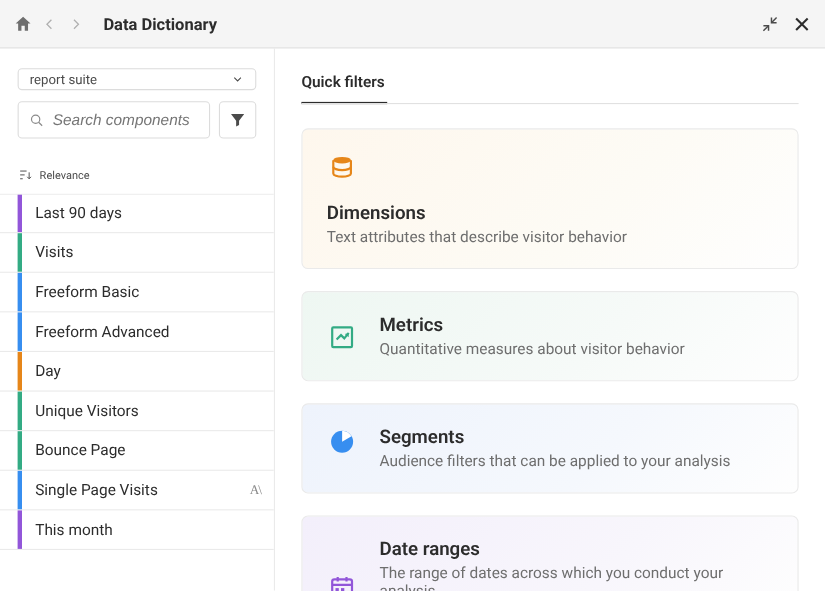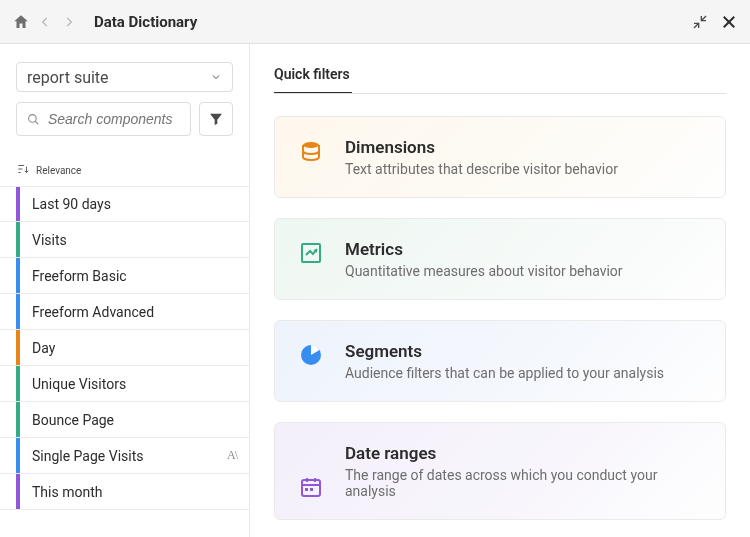--- a/index.html
+++ b/index.html
@@ -37,28 +37,28 @@
 
     .sidebar {
       width: 250px;
       border-right: 1px solid #eaeaea;
       padding: 18px 16px 0 16px;
       display: flex;
       flex-direction: column;
       overflow: hidden;
     }
     .dropdown {
-      height: 30px;
+      height: 20px;
       border: 1px solid #dcdcdc;
       border-radius: 4px;
       display: flex;
       align-items: center;
       justify-content: space-between;
       padding: 0 10px;
-      font-size: 16px;
+      font-size: 12px;
       color: #4b4b4b;
       cursor: pointer;
       margin-bottom: 10px;
     }
     .chev-down { width: 12px; height: 12px; stroke: #4b4b4b; stroke-width: 2; fill: none; }
 
     .search-row {
       display: flex;
       gap: 8px;
       margin-bottom: 26px;
@@ -182,22 +182,22 @@
     .card-title {
       font-size: 17px;
       font-weight: 600;
       color: #2c2c2c;
       margin-bottom: 4px;
     }
     .card-desc {
       font-size: 14px;
       color: #6e6e6e;
     }
-    .card-dim { background: linear-gradient(135deg, #fef7ed 0%, #fdfbf5 60%, #fefefe 100%); }
-    .card-met { background: linear-gradient(135deg, #eef7f2 0%, #f6faf8 60%, #fefefe 100%); }
+    .card-dim { background: linear-gradient(135deg, #fef7ed 0%, #fdfbf5 60%, #fefefe 100%); flex-direction: column; }
+    .card-met { background: linear-gradient(135deg, #eef7f2 0%, #f6faf8 60%, #fefefe 100%); align-items: center; }
     .card-seg { background: linear-gradient(135deg, #eef3fc 0%, #f5f8fd 60%, #fefefe 100%); }
     .card-dat { background: linear-gradient(135deg, #f3effb 0%, #f8f6fc 60%, #fefefe 100%); align-items: flex-end; }
   </style>
 </head>
 <body>
 
 <div class="header">
   <div class="header-left">
     <svg class="home-icon" viewBox="0 0 24 24">
         <path d="M12 3l9 8h-3v9h-4v-6h-4v6H6v-9H3l9-8z"></path>

